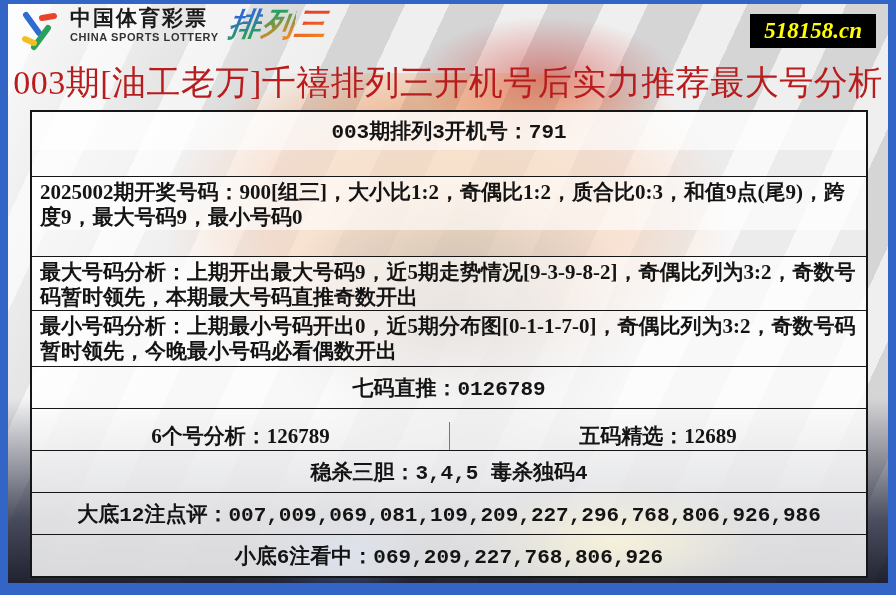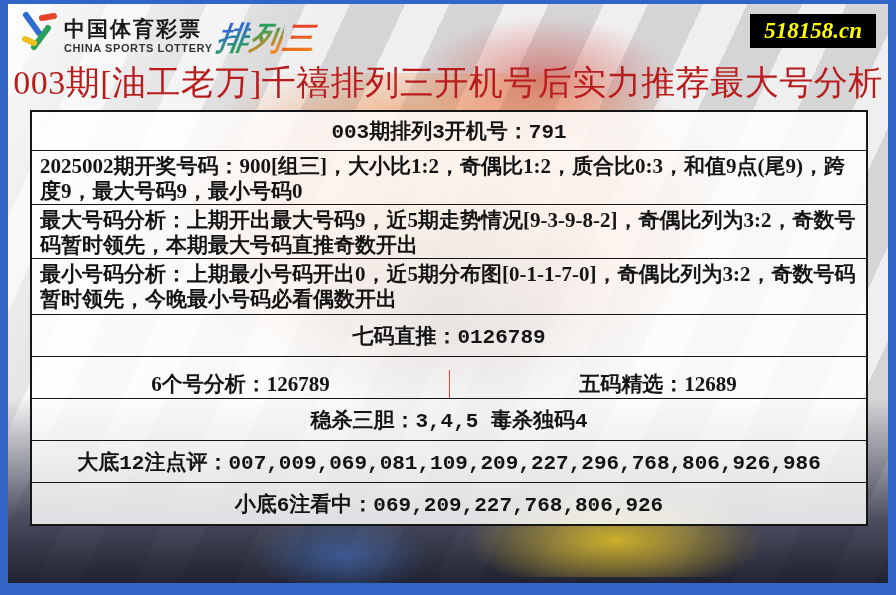--- a/index.html
+++ b/index.html
@@ -51,21 +51,21 @@
     background: radial-gradient(ellipse at 50% 60%, rgba(70,120,210,0.55) 0%, rgba(70,120,210,0) 70%);
   }
   
   .content { position: relative; z-index: 1; width: 100%; height: 100%; }
   
   .header {
     height: 54px;
     display: flex; align-items: center;
     padding: 0 12px 0 10px;
   }
-  .logo { display: flex; align-items: flex-end; }
+  .logo { display: flex; align-items: flex-start; gap: 6px; }
   .logo-mark { width: 46px; height: 46px; flex: 0 0 auto; }
   .logo-text { display: flex; flex-direction: column; line-height: 1; }
   .brand-cn {
     font-size: 21px; font-weight: bold; color: #1a1a1a;
     letter-spacing: 2px; font-family: "Liberation Serif", "DejaVu Serif", serif;
   }
   .brand-en {
     font-size: 11px; font-weight: bold; color: #333; letter-spacing: 0.6px; margin-top: 3px;
   }
   .product {
@@ -102,21 +102,21 @@
     background: rgba(255,255,255,0.62);
     font-family: "Liberation Serif", "DejaVu Serif", serif;
     font-weight: bold; color: #141414; font-size: 21px;
   }
   .row + .row { border-top: 1px solid #161616; }
   .row.center { display: flex; align-items: center; justify-content: center; text-align: center; font-family: Liberation Mono, monospace; }
   .row.left { padding: 3px 8px; line-height: 25px; text-align: left; }
   .r-h38 { height: 38px; }
   .r-h42 { height: 42px; align-items: flex-end; }
   .r-h45 { height: 45px; }
-  .r-h54 { height: 54px; }
+  .r-h54 { height: 54px; margin-top: 26px; }
   .r-h56 { height: 56px; }
   .split { display: flex; padding: 0; }
   .split .cell {
     flex: 1 1 50%;
     display: flex; align-items: center; justify-content: center;
   }
   .split .cell + .cell { border-left: 1px solid #ef4444; }
 </style>
 </head>
 <body>

